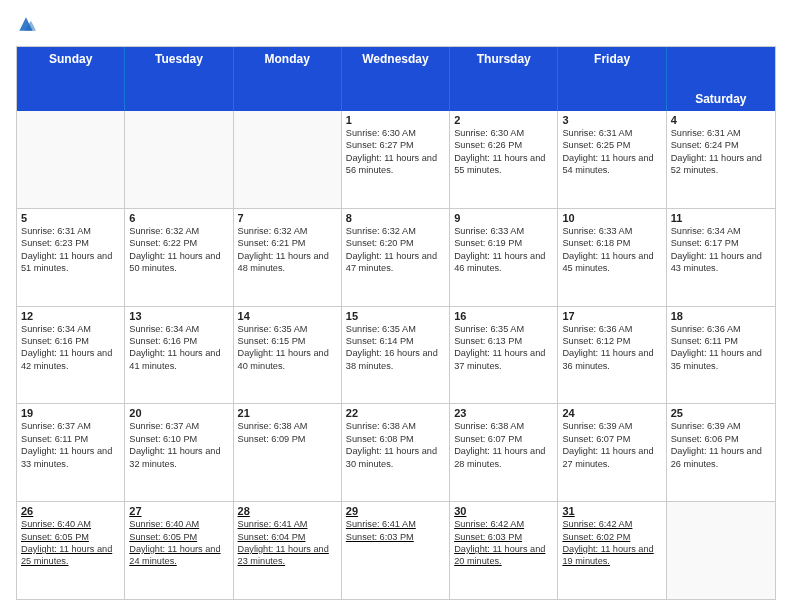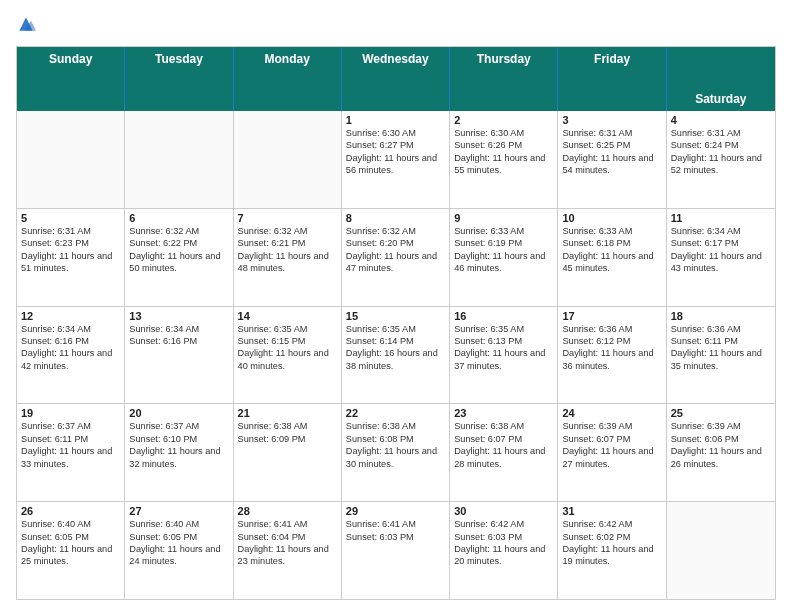--- a/index.html
+++ b/index.html
@@ -55,21 +55,21 @@
     }
     .calendar {
       flex: 1;
       display: flex;
       flex-direction: column;
       border: 1px solid #ccc;
     }
     .cal-header-row {
       display: grid;
       grid-template-columns: repeat(7, 1fr);
-      background: #0f766e;
+      background: #1d4ed8;
     }
     .cal-header-cell {
       color: #fff;
       font-size: 12px;
       font-weight: bold;
       text-align: center;
       padding: 5px 2px;
       border-right: 1px solid #1976D2;
     }
     .cal-header-cell:last-child { border-right: none; margin-top: 40px; }
@@ -77,21 +77,21 @@
       flex: 1;
       display: flex;
       flex-direction: column;
     }
     .cal-week {
       display: grid;
       grid-template-columns: repeat(7, 1fr);
       flex: 1;
       border-bottom: 1px solid #ccc;
     }
-    .cal-week:last-child { border-bottom: none; }
+    .cal-week:last-child { border-bottom: none; text-decoration: underline; }
     .cal-cell {
       border-right: 1px solid #ccc;
       padding: 3px 4px;
       font-size: 9.5px;
       color: #333;
       vertical-align: top;
       min-height: 0;
       overflow: hidden;
     }
     .cal-cell:last-child { border-right: none; }
@@ -220,20 +220,21 @@
           <div class="cal-cell">
             <div class="day-number">12</div>
             <div class="cell-line">Sunrise: 6:34 AM</div>
             <div class="cell-line">Sunset: 6:16 PM</div>
             <div class="cell-line">Daylight: 11 hours and 42 minutes.</div>
           </div>
           <div class="cal-cell">
             <div class="day-number">13</div>
             <div class="cell-line">Sunrise: 6:34 AM</div>
             <div class="cell-line">Sunset: 6:16 PM</div>
+            <div class="cell-line">Daylight: 11 hours and 41 minutes.</div>
           </div>
           <div class="cal-cell">
             <div class="day-number">14</div>
             <div class="cell-line">Sunrise: 6:35 AM</div>
             <div class="cell-line">Sunset: 6:15 PM</div>
             <div class="cell-line">Daylight: 11 hours and 40 minutes.</div>
           </div>
           <div class="cal-cell">
             <div class="day-number">15</div>
             <div class="cell-line">Sunrise: 6:35 AM</div>

